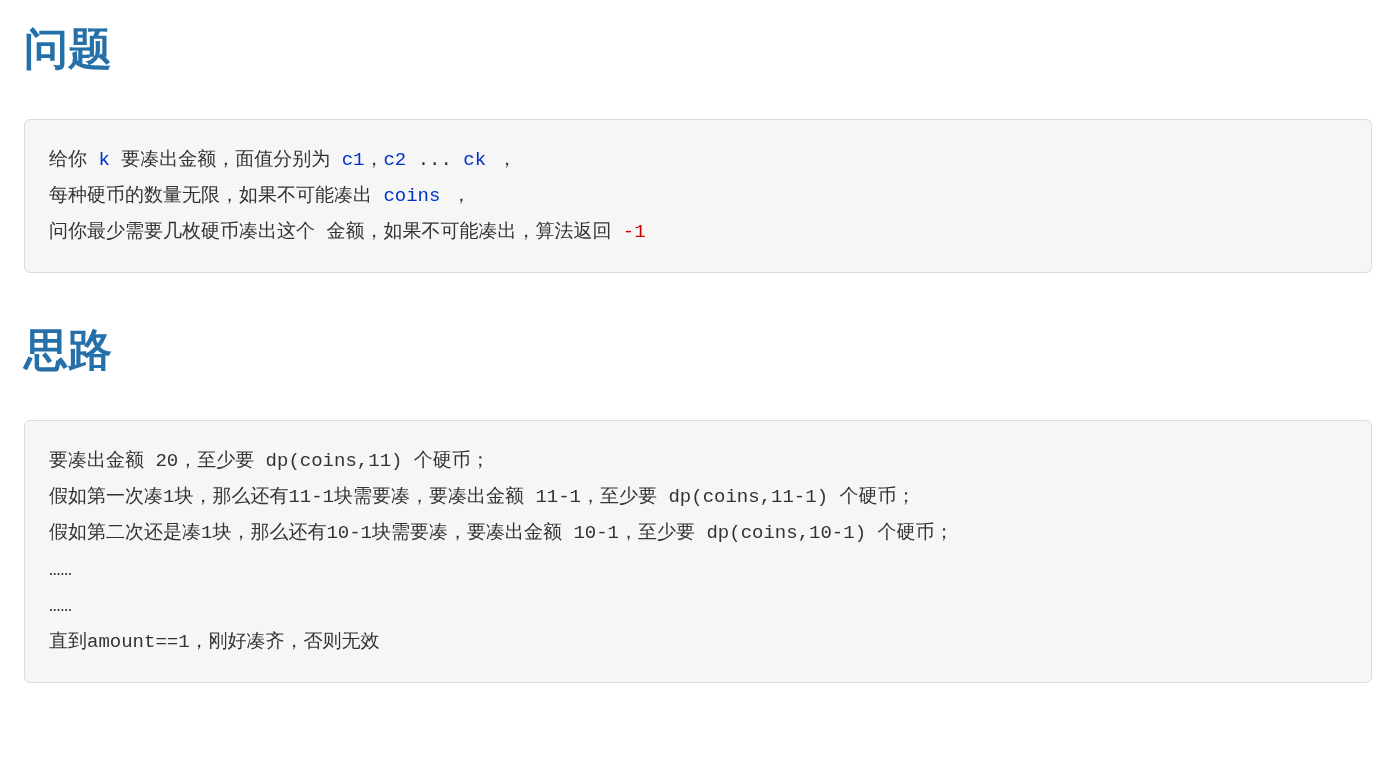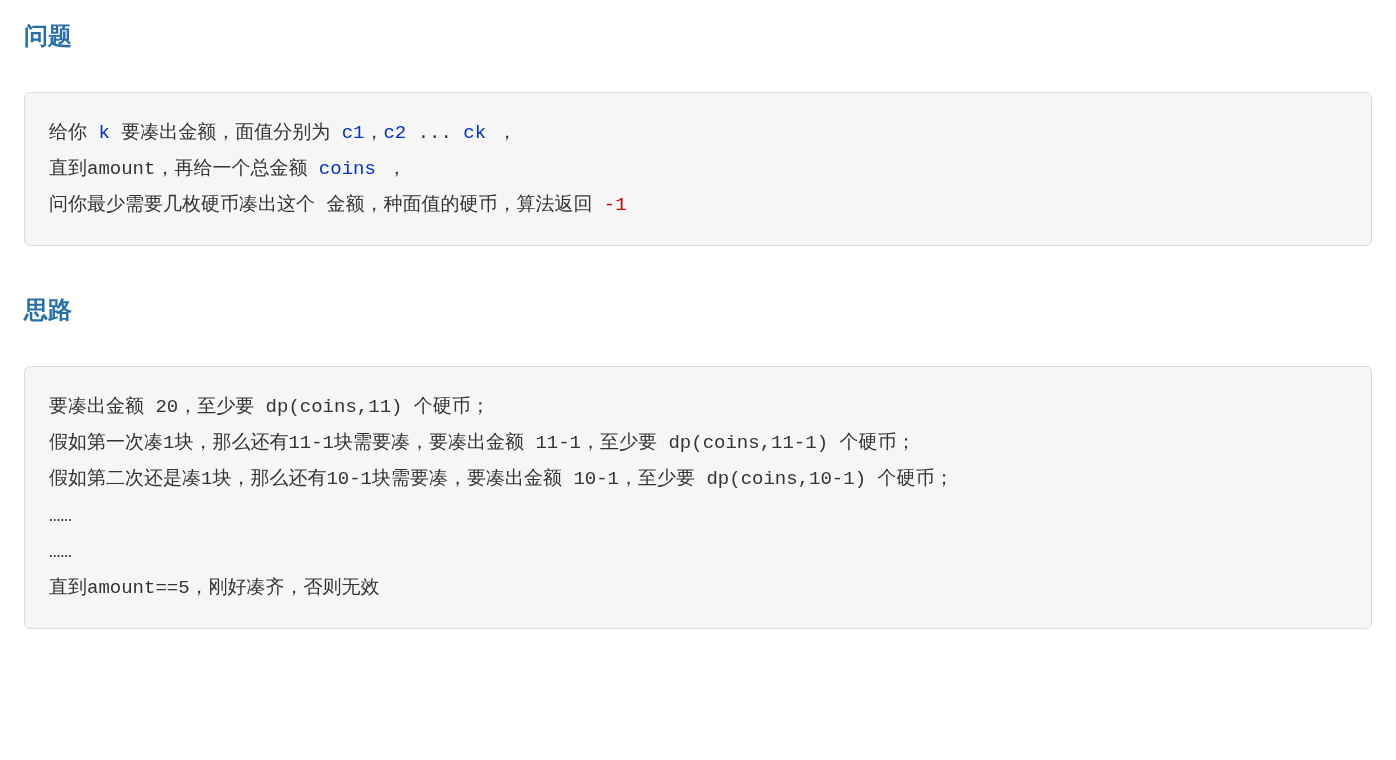--- a/index.html
+++ b/index.html
@@ -8,21 +8,21 @@
       box-sizing: border-box;
     }
     body {
       font-family: -apple-system, BlinkMacSystemFont, "Segoe UI", "PingFang SC", "Microsoft YaHei", sans-serif;
       background: #ffffff;
       padding: 20px 24px;
       color: #333;
     }
     h2 {
       color: #2670a9;
-      font-size: 24px;
+      font-size: 44px;
       font-weight: 600;
       margin-bottom: 40px;
     }
     .code-block {
       background: #f6f6f6;
       border: 1px solid #dcdcdc;
       border-radius: 6px;
       padding: 22px 24px;
       font-family: "SF Mono", Menlo, Monaco, Consolas, "Courier New", monospace;
       font-size: 19px;
@@ -37,23 +37,23 @@
     .tok-red {
       color: #cc0000;
     }
   </style>
 </head>
 <body>
 
 <h2>问题</h2>
 
 <div class="code-block"><span>给你 </span><span class="tok-blue">k</span><span> 要凑出金额，面值分别为 </span><span class="tok-blue">c1</span><span>，</span><span class="tok-blue">c2</span><span> ... </span><span class="tok-blue">ck</span><span> ，</span>
-<span>直到amount，再给一个总金额 </span><span class="tok-blue">coins</span><span> ，</span>
-<span>问你最少需要几枚硬币凑出这个 金额，种面值的硬币，算法返回 </span><span class="tok-red">-1</span></div>
+<span>每种硬币的数量无限，如果不可能凑出 </span><span class="tok-blue">coins</span><span> ，</span>
+<span>问你最少需要几枚硬币凑出这个 金额，如果不可能凑出，算法返回 </span><span class="tok-red">-1</span></div>
 
 <h2>思路</h2>
 
 <div class="code-block"><span>要凑出金额 20，至少要 dp(coins,11) 个硬币；</span>
 <span>假如第一次凑1块，那么还有11-1块需要凑，要凑出金额 11-1，至少要 dp(coins,11-1) 个硬币；</span>
 <span>假如第二次还是凑1块，那么还有10-1块需要凑，要凑出金额 10-1，至少要 dp(coins,10-1) 个硬币；</span>
 <span>……</span>
 <span>……</span>
-<span>直到amount==5，刚好凑齐，否则无效</span></div>
+<span>直到amount==1，刚好凑齐，否则无效</span></div>
 
 </body></html>

